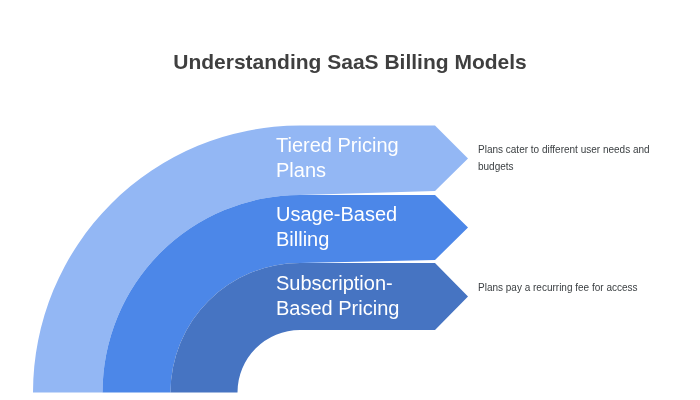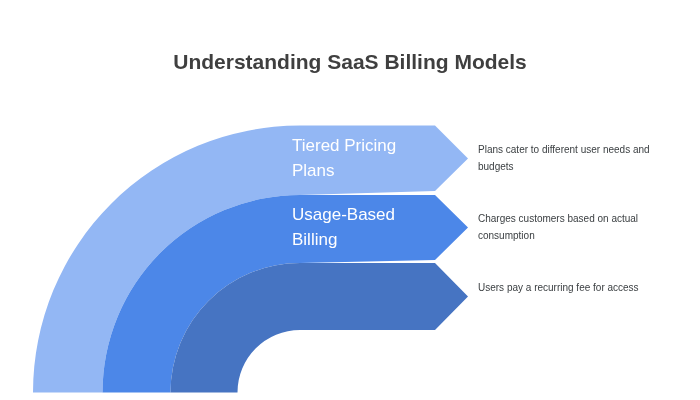--- a/index.html
+++ b/index.html
@@ -28,23 +28,23 @@
     font-weight: bold;
     color: #3f3f3f;
   }
   .graphic {
     position: absolute;
     top: 0;
     left: 0;
   }
   .band-label {
     position: absolute;
-    left: 292px;
+    left: 276px;
     width: 150px;
-    font-size: 17px;
+    font-size: 20px;
     line-height: 25px;
     color: #ffffff;
   }
   .band-label.l0 { top: 105px; }
   .band-label.l1 { top: 174px; }
   .band-label.l2 { top: 243px; }
   .band-desc {
     position: absolute;
     left: 478px;
     width: 190px;
@@ -64,18 +64,18 @@
   <h1 class="title">Understanding SaaS Billing Models</h1>
 
   <svg class="graphic" width="700" height="400" viewBox="0 0 700 400">
     <path d="M 33 364.5 A 267 267 0 0 1 300 97.5 L 435 97.5 L 468 130.5 L 435 163 L 300 167 A 197.5 197.5 0 0 0 102.5 364.5 Z" fill="#93b7f4"></path>
     <path d="M 102.5 364.5 A 197.5 197.5 0 0 1 300 167 L 435 167 L 468 199.5 L 435 232 L 300 235 A 129.5 129.5 0 0 0 170.5 364.5 Z" fill="#4c87e8"></path>
     <path d="M 170.5 364.5 A 129.5 129.5 0 0 1 300 235 L 435 235 L 468 268.5 L 435 302 L 300 302 A 62.5 62.5 0 0 0 237.5 364.5 Z" fill="#4674c2"></path>
   </svg>
 
   <div class="band-label l0">Tiered Pricing Plans</div>
   <div class="band-label l1">Usage-Based Billing</div>
+  <div class="band-label l2">Subscription-Based Pricing</div>
 
   <div class="band-desc d0">Plans cater to different user needs and budgets</div>
-  <div class="band-desc d1">Charges customers based on actual consumption</div>
-  <div class="band-desc d2">Users pay a recurring fee for access</div>
+  <div class="band-desc d2">Plans pay a recurring fee for access</div>
 
 </div>
 
 </body></html>

